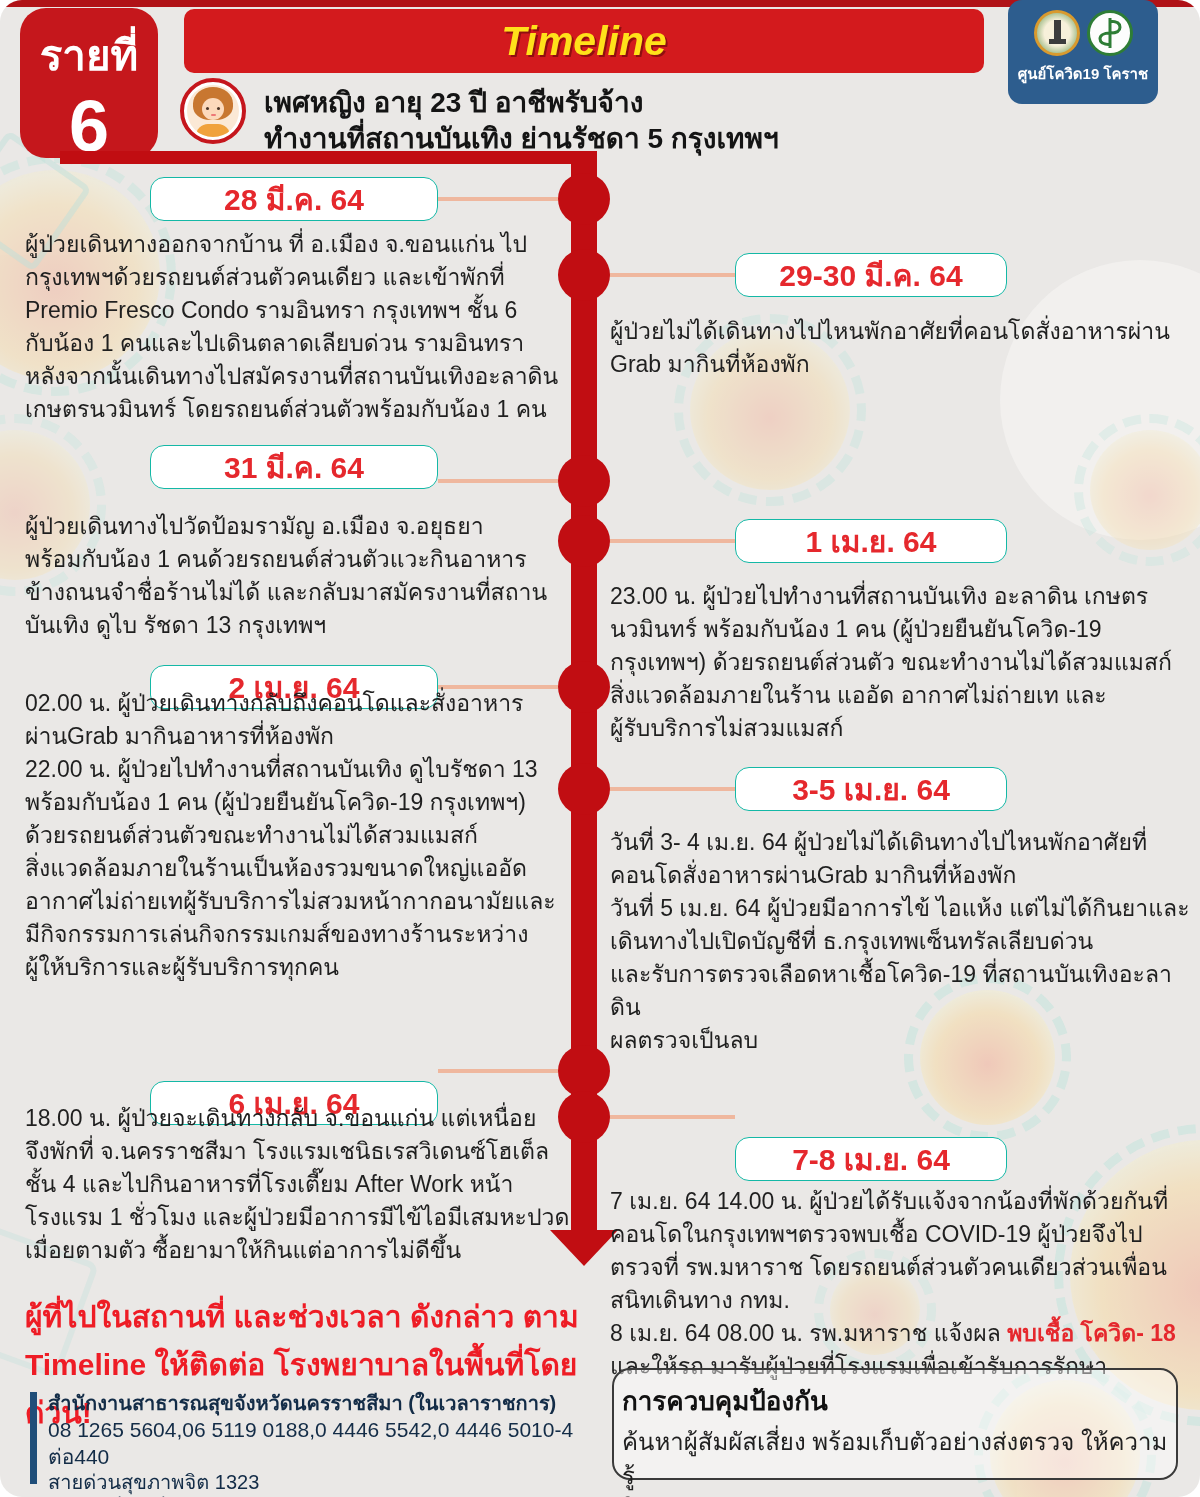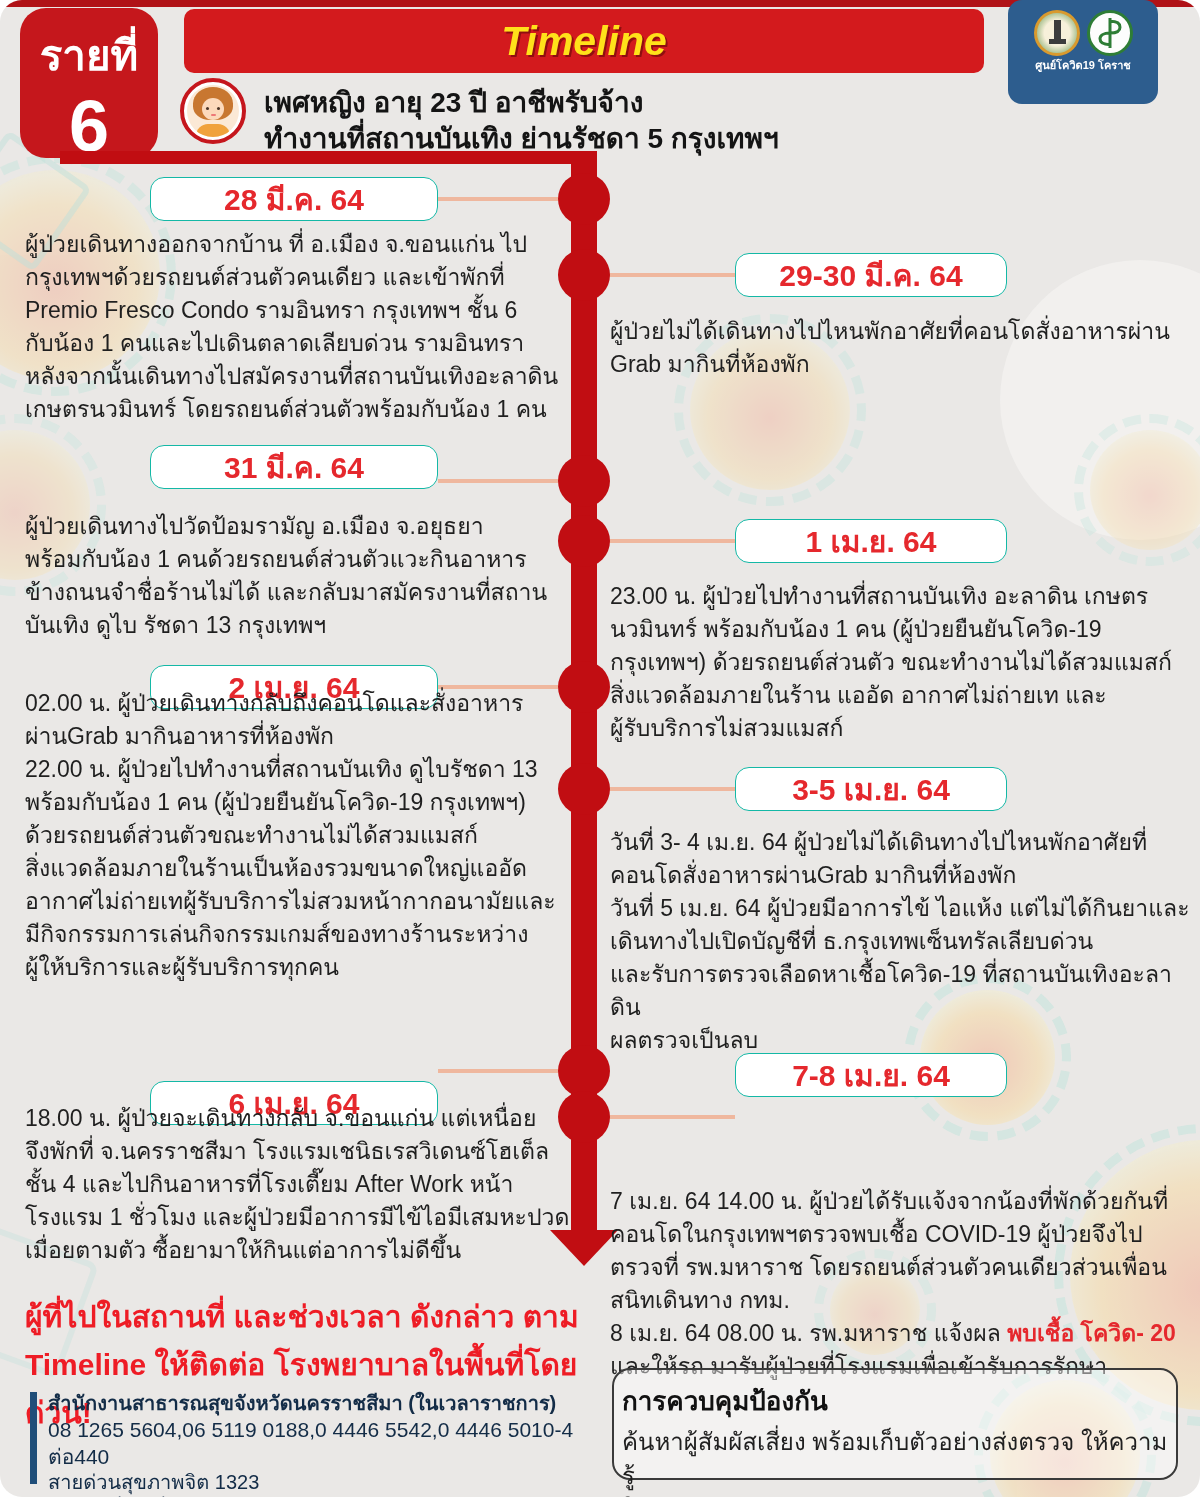--- a/index.html
+++ b/index.html
@@ -27,21 +27,21 @@
   .banner .rest{color:#ffffff;font-size:37px;font-weight:bold;font-style:italic;
     text-shadow:2px 2px 0 rgba(60,0,0,.45);}
   .badge{position:absolute;left:1008px;top:0;width:150px;height:104px;background:#2d5d8e;
     border-radius:14px;text-align:center;}
   .badge .logos{display:flex;justify-content:center;gap:7px;margin-top:10px;}
   .logo-circ{width:46px;height:46px;border-radius:50%;position:relative;overflow:hidden;}
   .logo-prov{border:3px solid #d99a2e;background:radial-gradient(circle,#f7f0da 45%,#5d9348 100%);box-sizing:border-box;}
   .logo-prov .pillar{position:absolute;left:17px;top:7px;width:7px;height:20px;background:#3c3c3c;}
   .logo-prov .base{position:absolute;left:12px;top:26px;width:17px;height:5px;background:#3c3c3c;}
   .logo-moph{border:3px solid #2e7d36;background:#fdfdfd;box-sizing:border-box;}
-  .badge .badge-text{color:#fff;font-size:11px;font-weight:bold;}
+  .badge .badge-text{color:#fff;font-size:15px;font-weight:bold;margin-top:6px;}
 
   .avatar{position:absolute;left:180px;top:78px;width:66px;height:66px;border-radius:50%;
     background:#fff;border:4px solid #c5161d;box-sizing:border-box;}
   .avatar .inner{position:absolute;inset:3px;border-radius:50%;background:#fbe9d6;overflow:hidden;}
   .avatar .hair{position:absolute;top:2px;left:6px;right:6px;height:33px;background:#c87730;
     border-radius:50% 50% 42% 42%;}
   .avatar .face{position:absolute;top:13px;left:15px;width:22px;height:22px;background:#fcd9bb;border-radius:50%;}
   .avatar .eye{position:absolute;top:9px;width:3px;height:3px;background:#4a3326;border-radius:50%;}
   .avatar .mouth{position:absolute;top:16px;left:9px;width:5px;height:2px;background:#e77;border-radius:2px;}
   .avatar .shirt{position:absolute;bottom:0;left:9px;right:9px;height:13px;background:#f0a23c;
@@ -162,21 +162,21 @@
   <div class="node" style="top:1045px;"></div>
   <div class="node" style="top:1091px;"></div>
 
   <div class="date-box db-left" style="top:177px;">28 มี.ค. 64</div>
   <div class="date-box db-right" style="top:253px;">29-30 มี.ค. 64</div>
   <div class="date-box db-left" style="top:445px;">31 มี.ค. 64</div>
   <div class="date-box db-right" style="top:519px;">1 เม.ย. 64</div>
   <div class="date-box db-left" style="top:665px;">2 เม.ย. 64</div>
   <div class="date-box db-right" style="top:767px;">3-5 เม.ย. 64</div>
   <div class="date-box db-left" style="top:1081px;">6 เม.ย. 64</div>
-  <div class="date-box db-right" style="top:1053px;text-align:right;">7-8 เม.ย. 64</div>
+  <div class="date-box db-right" style="top:1137px;text-align:right;">7-8 เม.ย. 64</div>
 
   <div class="ev-text col-l" style="top:228px;">ผู้ป่วยเดินทางออกจากบ้าน ที่ อ.เมือง จ.ขอนแก่น ไป
 กรุงเทพฯด้วยรถยนต์ส่วนตัวคนเดียว และเข้าพักที่
 Premio Fresco Condo รามอินทรา กรุงเทพฯ ชั้น 6
 กับน้อง 1 คนและไปเดินตลาดเลียบด่วน รามอินทรา
 หลังจากนั้นเดินทางไปสมัครงานที่สถานบันเทิงอะลาดิน
 เกษตรนวมินทร์ โดยรถยนต์ส่วนตัวพร้อมกับน้อง 1 คน</div>
   <div class="ev-text col-r" style="top:315px;">ผู้ป่วยไม่ได้เดินทางไปไหนพักอาศัยที่คอนโดสั่งอาหารผ่าน
 Grab มากินที่ห้องพัก</div>
   <div class="ev-text col-l" style="top:510px;">ผู้ป่วยเดินทางไปวัดป้อมรามัญ อ.เมือง จ.อยุธยา
@@ -206,21 +206,21 @@
   <div class="ev-text col-l" style="top:1102px;">18.00 น. ผู้ป่วยจะเดินทางกลับ จ.ขอนแก่น แต่เหนื่อย
 จึงพักที่ จ.นครราชสีมา โรงแรมเชนิธเรสวิเดนซ์โฮเต็ล
 ชั้น 4 และไปกินอาหารที่โรงเตี๊ยม After Work หน้า
 โรงแรม 1 ชั่วโมง และผู้ป่วยมีอาการมีไข้ไอมีเสมหะปวด
 เมื่อยตามตัว ซื้อยามาให้กินแต่อาการไม่ดีขึ้น</div>
   <div class="ev-text col-r" style="top:1152px;">
     <span>7 เม.ย. 64  14.00 น. ผู้ป่วยได้รับแจ้งจากน้องที่พักด้วยกันที่
 คอนโดในกรุงเทพฯตรวจพบเชื้อ COVID-19 ผู้ป่วยจึงไป
 ตรวจที่ รพ.มหาราช โดยรถยนต์ส่วนตัวคนเดียวส่วนเพื่อน
 สนิทเดินทาง กทม.
-8 เม.ย. 64 08.00 น. รพ.มหาราช แจ้งผล </span><span class="red-inline">พบเชื้อ โควิด- 20</span><span>
+8 เม.ย. 64 08.00 น. รพ.มหาราช แจ้งผล </span><span class="red-inline">พบเชื้อ โควิด- 18</span><span>
 และให้รถ มารับผู้ป่วยที่โรงแรมเพื่อเข้ารับการรักษา</span>
   </div>
 
   <div class="warning">ผู้ที่ไปในสถานที่ และช่วงเวลา ดังกล่าว ตาม
 Timeline ให้ติดต่อ โรงพยาบาลในพื้นที่โดยด่วน!</div>
 
   <div class="footer-bar"></div>
   <div class="footer">
     <div class="f1">สำนักงานสาธารณสุขจังหวัดนครราชสีมา  (ในเวลาราชการ)</div>
     <div class="f2">08 1265 5604,06 5119 0188,0 4446 5542,0 4446 5010-4 ต่อ440</div>

